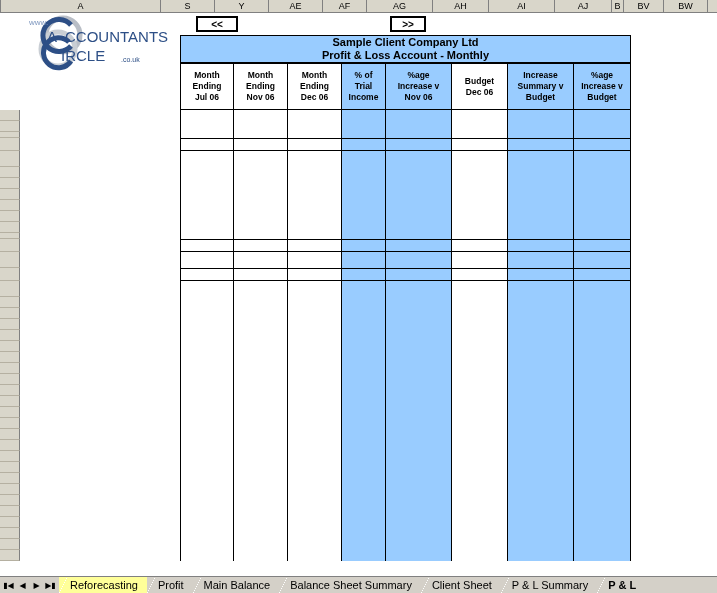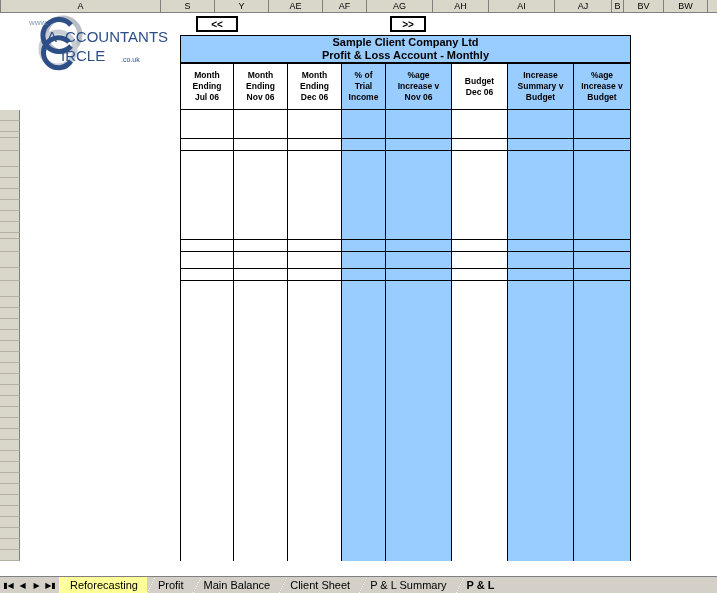--- a/index.html
+++ b/index.html
@@ -786,19 +786,20 @@
     <div class="navbtns">
       <div class="navbtn">▮◀</div>
       <div class="navbtn">◀</div>
       <div class="navbtn">▶</div>
       <div class="navbtn">▶▮</div>
     </div>
     <div id="tabs" style="display:flex;">
         <div class="tab active">Reforecasting</div>
         <div class="tab">Profit</div>
         <div class="tab">Main Balance</div>
+        <div class="tab">Balance Sheet Summary</div>
         <div class="tab">Client Sheet</div>
         <div class="tab">P &amp; L Summary</div>
         <div class="tab bold">P &amp; L</div>
       </div>
   </div>
 
 </div>
 
 </body></html>

